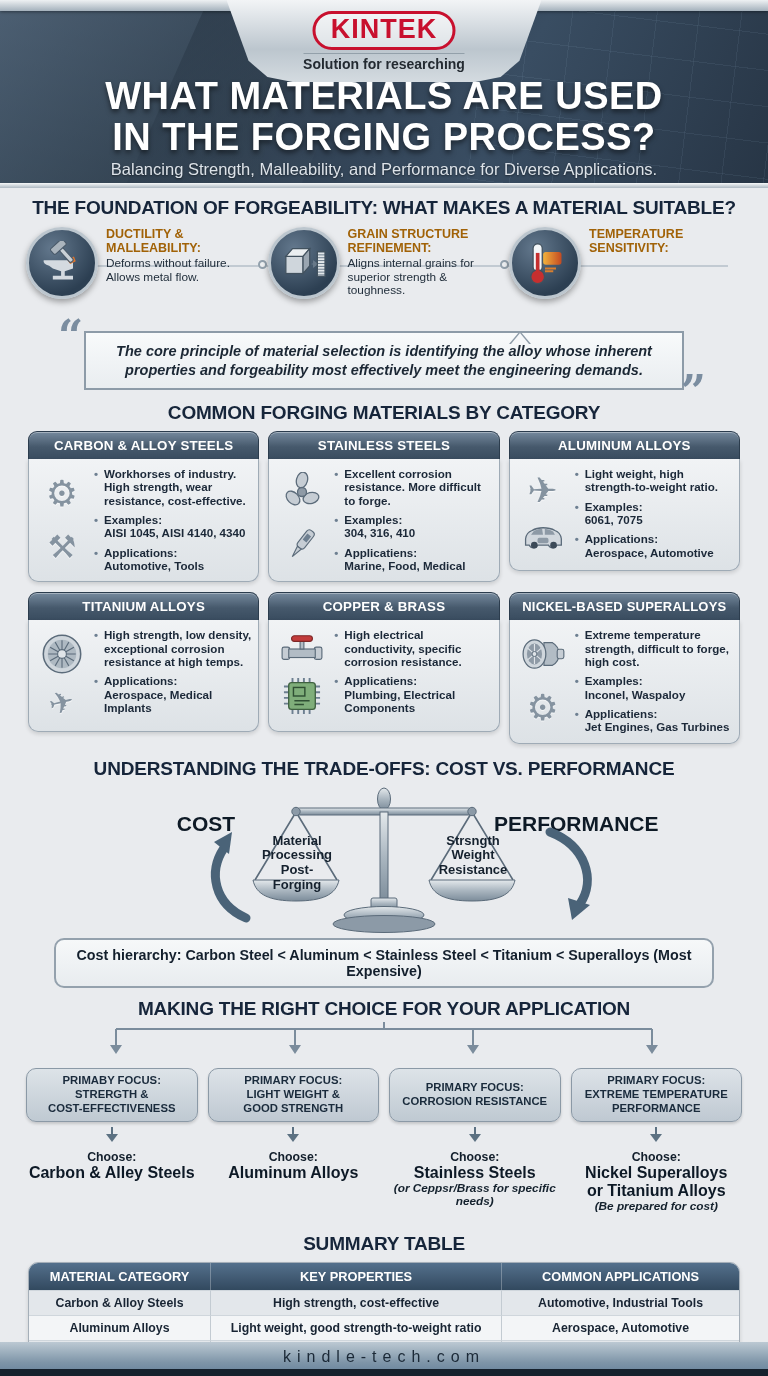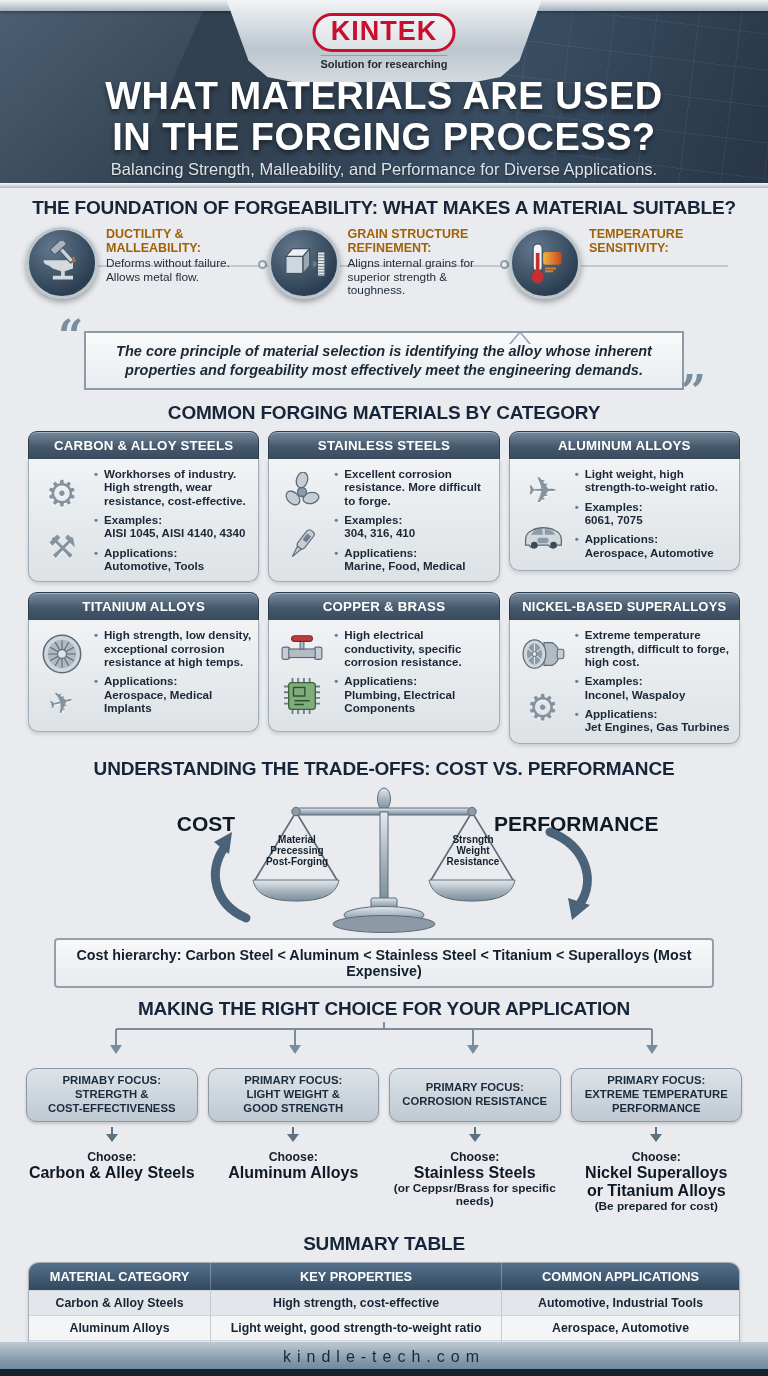--- a/index.html
+++ b/index.html
@@ -21,21 +21,21 @@
     transform:rotate(7deg); }
   .top-strip { position:absolute; top:0; left:0; right:0; height:11px;
     background:linear-gradient(#eef1f3,#a4b1bc); box-shadow:0 1px 3px rgba(0,0,0,.4); }
   .logo-tab { position:absolute; top:0; left:50%; transform:translateX(-50%);
     width:315px; height:82px; background:linear-gradient(180deg,#f2f4f6,#bcc6ce 60%,#d4dbe0);
     clip-path:polygon(0 0,100% 0,93% 74%,87% 94%,79% 100%,21% 100%,13% 94%,7% 74%);
     display:flex; flex-direction:column; align-items:center; justify-content:center; z-index:3; }
   .logo-badge { border:3px solid #c8102e; border-radius:22px; padding:0 15px 2px;
     color:#c8102e; font-weight:700; font-size:27px; letter-spacing:1px;
     background:rgba(255,255,255,.5); }
-  .logo-tagline { margin-top:3px; font-size:11px; font-weight:700; color:#232a31;
+  .logo-tagline { margin-top:3px; font-size:14px; font-weight:700; color:#232a31;
     border-top:1px solid #93a0aa; padding-top:2px; }
   .header-title { position:absolute; top:76px; width:100%; text-align:center; color:#ffffff;
     font-weight:700; font-size:38px; line-height:1.07; letter-spacing:.5px;
     text-shadow:0 3px 5px rgba(0,0,0,.5); z-index:2; }
   .header-sub { position:absolute; top:160px; width:100%; text-align:center; color:#dde3e9;
     font-size:16.5px; text-shadow:0 1px 2px rgba(0,0,0,.5); z-index:2; }
   .header-bottom { position:absolute; bottom:0; left:0; right:0; height:5px;
     background:linear-gradient(#f6f8f9,#aeb9c2); z-index:2; }
 
   
@@ -94,47 +94,47 @@
 
   
   .trade-heading { margin-top:14px; }
   .scale-area { position:relative; height:148px; margin-top:2px; }
   .cost-label, .perf-label { position:absolute; top:30px; font-size:21px; font-weight:700;
     color:#0e1a26; text-align:center; }
   .cost-label { left:158px; width:96px; }
   .perf-label { left:494px; width:160px; }
   .scale-svg { position:absolute; left:calc(50% - 140px); top:4px; }
   .pan-text { position:absolute; top:52px; width:80px; text-align:center;
-    font-size:10px; font-weight:700; color:#15212e; line-height:1.13; }
+    font-size:13px; font-weight:700; color:#15212e; line-height:1.13; }
   .pan-left { left:257px; } .pan-right { left:433px; }
   .pan-text span { display:block; }
   .arrow-svg { position:absolute; }
 
   .hierarchy { margin:8px 54px 0; background:linear-gradient(#f6f8f9,#e8ecef);
-    border:2px solid #94a1ad; border-radius:4px; text-align:center;
+    border:2px solid #94a1ad; border-radius:10px; text-align:center;
     font-size:14.3px; font-weight:700; color:#131f2c; padding:7px 4px; }
 
   
   .choice-heading { margin-top:10px; }
   .connector { display:block; margin:2px auto 0; }
   .choice-grid { display:grid; grid-template-columns:repeat(4,1fr); gap:0 10px; padding:12px 26px; }
   .choice-col { text-align:center; }
   .focus-box { background:linear-gradient(#dde3e8,#bfc9d2); border:1.5px solid #8b99a6;
     border-radius:10px; padding:5px 3px; font-size:11.3px; font-weight:700; color:#1a2b3c;
     line-height:1.22; min-height:54px; display:flex; flex-direction:column; justify-content:center;
     box-shadow:0 2px 3px rgba(0,0,0,.16); }
   .focus-box span { display:block; }
   .mini-arrow { position:relative; width:0; height:0; margin:12px auto 2px;
     border:6px solid transparent; border-top:8px solid #5c7182; }
   .mini-arrow::before { content:""; position:absolute; left:-1px; top:-15px;
     width:2px; height:8px; background:#5c7182; }
   .choose-label { font-size:12.3px; font-weight:700; color:#121e2b; }
   .pick { font-size:16px; font-weight:700; color:#0d1926; line-height:1.12; }
   .pick span { display:block; }
-  .note { font-size:11.8px; font-weight:700; color:#14212d; line-height:1.15; }
+  .note { font-size:11.8px; font-weight:700; color:#14212d; line-height:1.15;font-style:italic; }
 
   
   .summary-heading { margin-top:8px; }
   .s-table { margin:7px 28px 0; border:1px solid #a5afb9; border-radius:10px; overflow:hidden;
     box-shadow:0 2px 4px rgba(0,0,0,.13); }
   .t-head { display:grid; grid-template-columns:25.5% 41% 33.5%;
     background:linear-gradient(#547質 0,#32495f); background:linear-gradient(#54708c,#32495f);
     color:#fff; font-weight:700; font-size:12.8px; }
   .t-head > div { padding:6px 2px; text-align:center; border-left:1px solid rgba(255,255,255,.28); }
   .t-head > div:first-child { border-left:none; }
@@ -481,21 +481,21 @@
       <rect x="136" y="26" width="8" height="90" fill="url(#mg)" stroke="#5b6b7a"></rect>
       <path d="M9 94 h86 c-3 15 -17 21 -43 21 c-26 0 -40 -6 -43 -21 z" fill="url(#mg)" stroke="#5b6b7a"></path>
       <path d="M185 94 h86 c-3 15 -17 21 -43 21 c-26 0 -40 -6 -43 -21 z" fill="url(#mg)" stroke="#5b6b7a"></path>
       <rect x="127" y="112" width="26" height="11" rx="2" fill="url(#mg)" stroke="#5b6b7a"></rect>
       <ellipse cx="140" cy="129" rx="40" ry="8.5" fill="url(#mg)" stroke="#5b6b7a"></ellipse>
       <ellipse cx="140" cy="138" rx="51" ry="8.5" fill="#8c9aa7" stroke="#5b6b7a"></ellipse>
     </svg>
 
     <div class="pan-text pan-left">
       <span>Material</span>
-      <span>Precessing</span>
+      <span>Processing</span>
       <span>Post-Forging</span>
     </div>
     <div class="pan-text pan-right">
       <span>Strsngth</span>
       <span>Weight</span>
       <span>Resistance</span>
     </div>
   </div>
 
   <div class="hierarchy">Cost hierarchy: Carbon Steel &lt; Aluminum &lt; Stainless Steel &lt; Titanium &lt; Superalloys (Most Expensive)</div>

